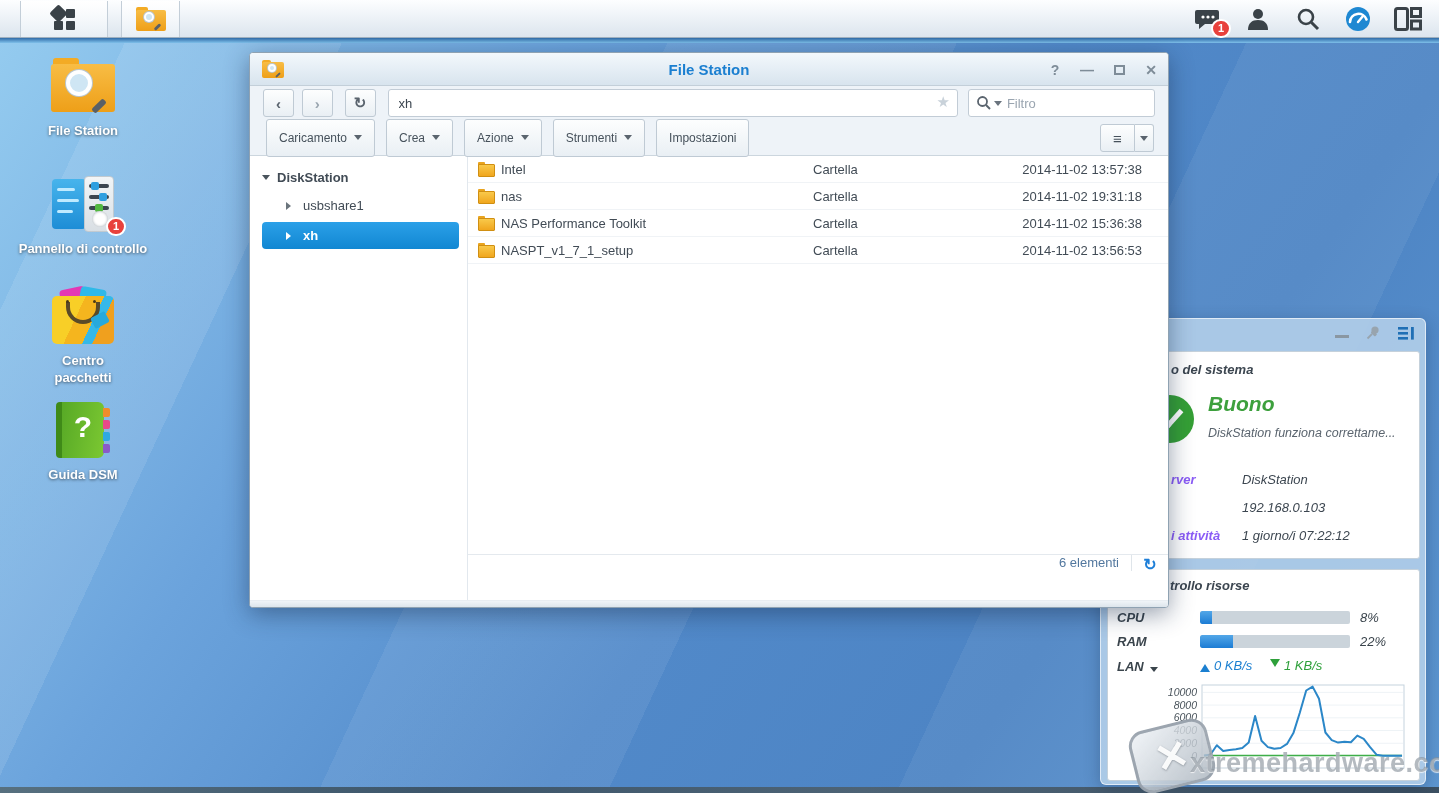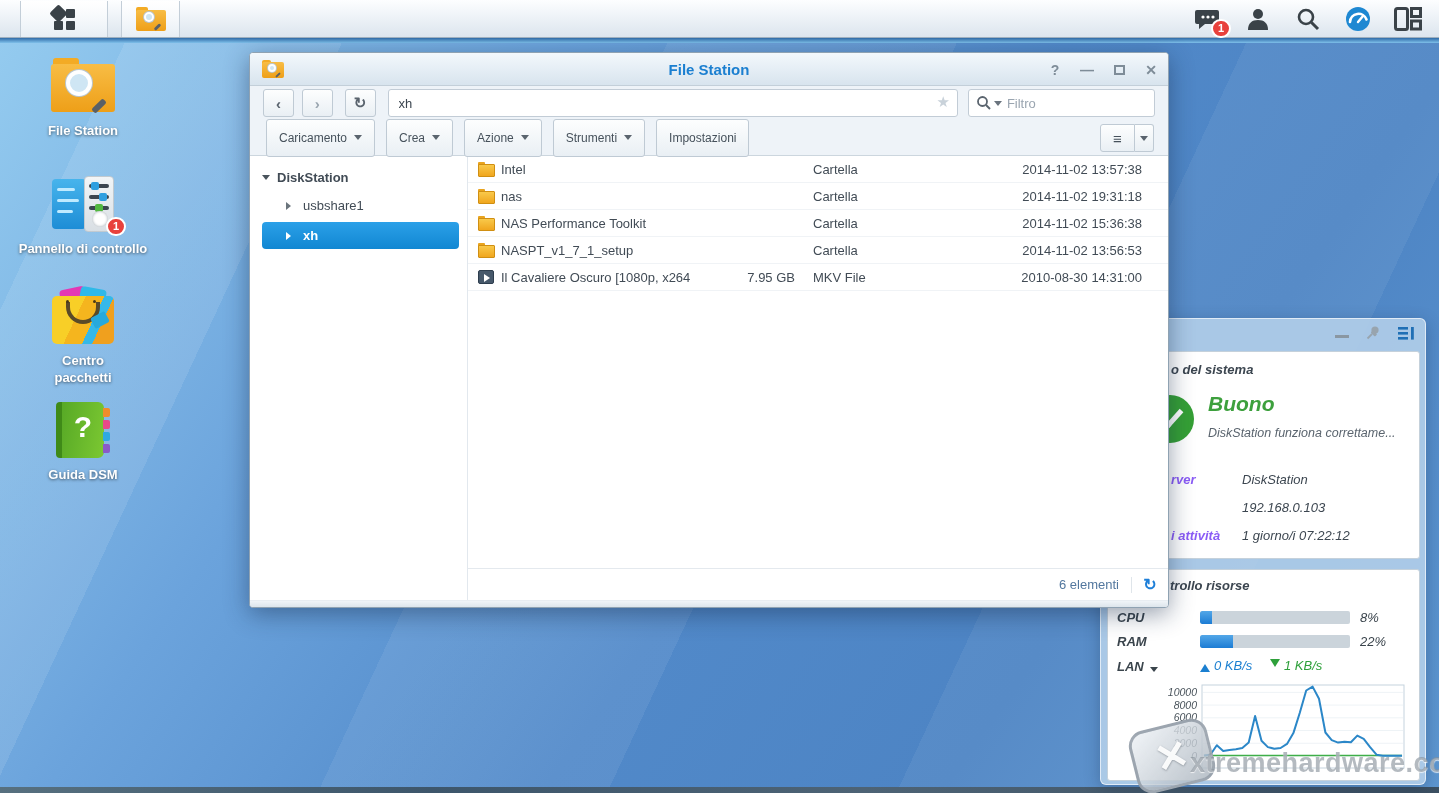--- a/index.html
+++ b/index.html
@@ -122,21 +122,21 @@
   .c-date { flex:1; text-align:right; padding-right:26px; }
 
   .fi { width:16px; height:14px; position:relative; flex:none; }
   .fi-folder::before { content:""; position:absolute; left:0; top:0; width:7px; height:3px; background:#e9a41f; border-radius:1px 1px 0 0; }
   .fi-folder::after { content:""; position:absolute; left:0; top:2px; width:15px; height:11px; background:linear-gradient(#f9c locked,#f2a91f); background:linear-gradient(#f9c94a,#f0a61e); border-radius:1px; border:1px solid #d08f12; }
   .fi-video { background:#46586a; border-radius:2px; border:1px solid #2e3e4e; }
   .fi-video::before { content:""; position:absolute; left:5px; top:3px; border:4px solid transparent; border-left:6px solid #fff; }
   .fi-zip { background:linear-gradient(#d9b98b,#c09a62); border-radius:2px; border:1px solid #a3804c; }
   .fi-zip::before { content:""; position:absolute; left:0; top:4px; width:14px; height:2px; background:#8a6a3a; }
 
-  .statusbar { height:32px; border-top:1px solid #e4e9ee; display:flex; align-items:center; justify-content:flex-end; gap:0; flex:none; }
+  .statusbar { height:46px; border-top:1px solid #e4e9ee; display:flex; justify-content:flex-end; gap:0; flex:none; }
   .scount { color:#52779e; font-size:13px; padding-right:12px; }
   .sdiv { width:1px; height:16px; background:#dfe5ea; }
   .srefresh { width:36px; text-align:center; color:#1e7fd8; font-size:16px; font-weight:bold; cursor:pointer; }
   .winbottom { height:7px; background:linear-gradient(#f0f4f8,#dde5ec); border-top:1px solid #e8edf2; flex:none; }
 
   
   .wpanel { position:absolute; left:1100px; top:318px; width:326px; height:467px; z-index:10;
     background:rgba(183,210,235,.85); border:1px solid rgba(255,255,255,.65); border-radius:6px;
     box-shadow:0 4px 16px rgba(20,40,70,.3); }
   .wp-head { position:absolute; right:10px; top:6px; display:flex; align-items:center; gap:16px; }
@@ -482,29 +482,20 @@
         </div>
         <div class="frow">
           <div class="c-name">
               <span class="fi fi-folder"></span>
               <span>NASPT_v1_7_1_setup</span>
             </div>
           <div class="c-size"></div>
           <div class="c-type">Cartella</div>
           <div class="c-date">2014-11-02 13:56:53</div>
         </div>
-        <div class="frow">
-          <div class="c-name">
-              <span class="fi fi-video"></span>
-              <span>Il Cavaliere Oscuro [1080p, x264</span>
-            </div>
-          <div class="c-size">7.95 GB</div>
-          <div class="c-type">MKV File</div>
-          <div class="c-date">2010-08-30 14:31:00</div>
-        </div>
       </div>
       <div class="statusbar">
         <span class="scount">6 elementi</span>
         <span class="sdiv"></span>
         <span class="srefresh">↻</span>
       </div>
     </div>
   </div>
   <div class="winbottom"></div>
 </div>

